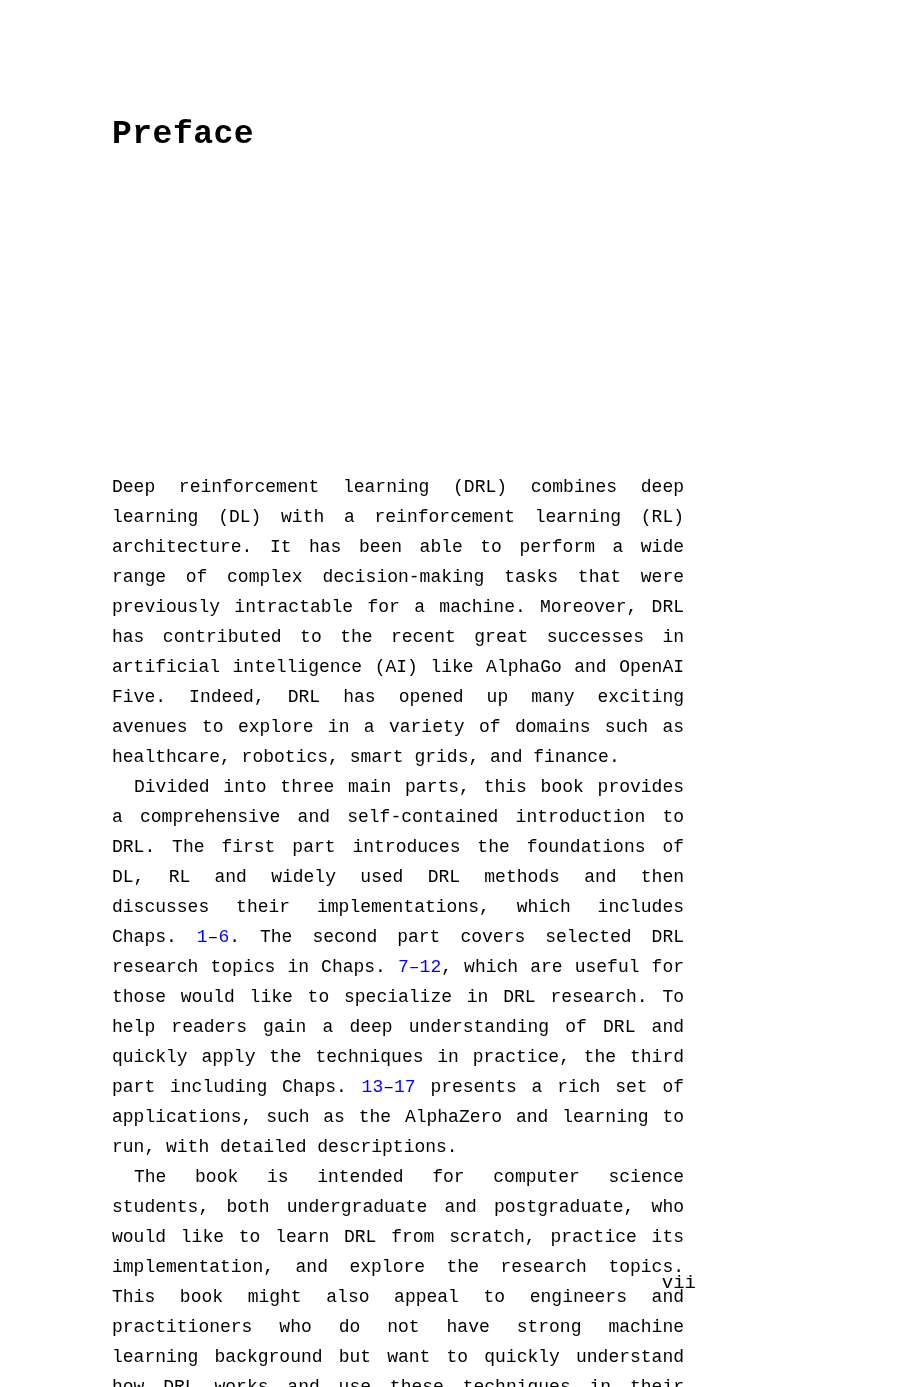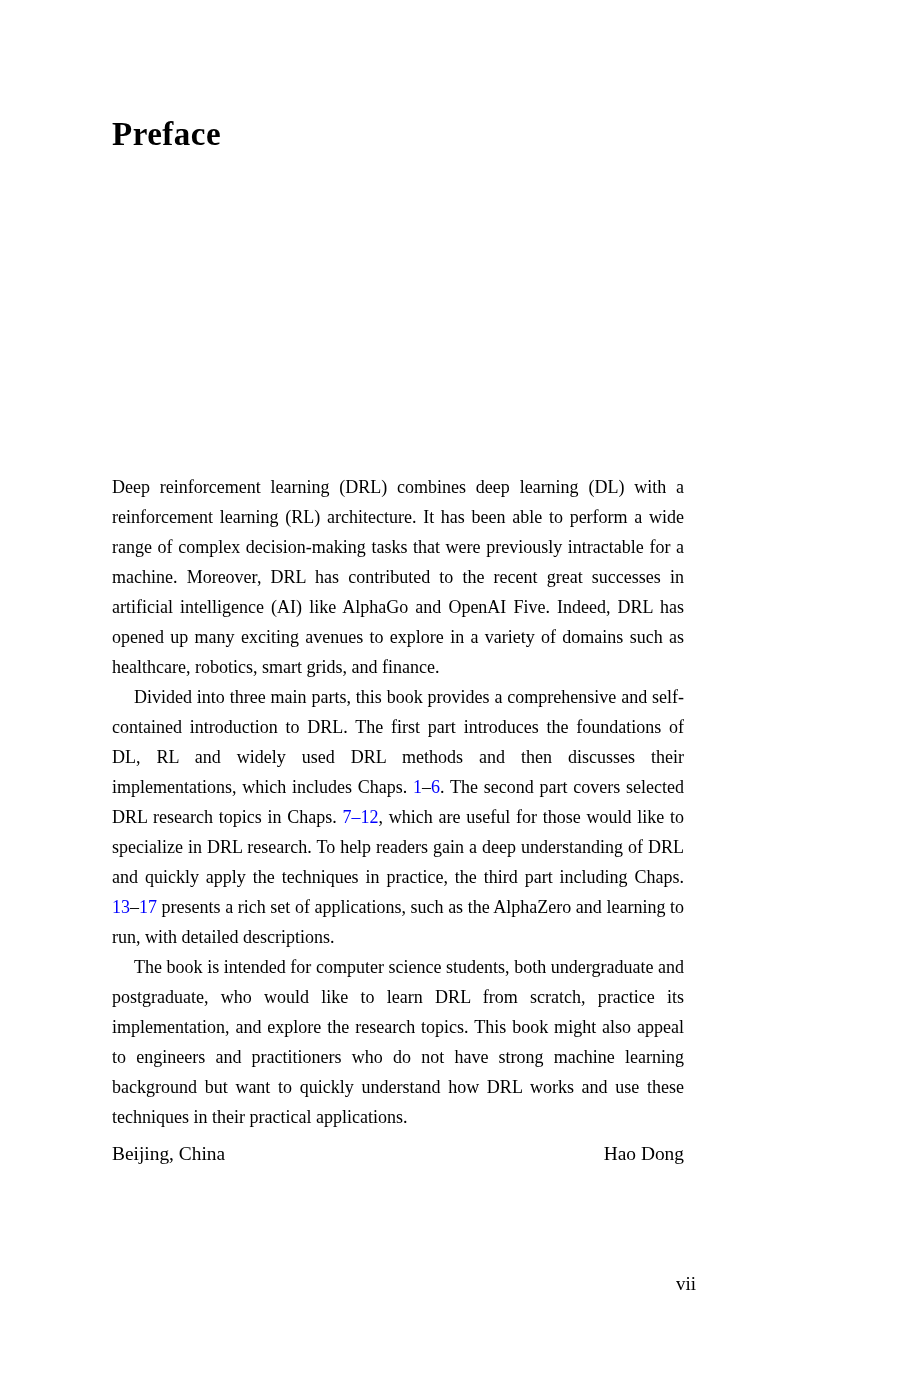--- a/index.html
+++ b/index.html
@@ -8,21 +8,21 @@
     --page-bg: #ffffff;
   }
   * { box-sizing: border-box; }
   html, body { margin: 0; padding: 0; background: #ffffff; }
   .page {
     position: relative;
     width: 796px;
     height: 1387px;
     background: var(--page-bg);
     color: var(--text-color);
-    font-family: Liberation Serif, serif;
+    font-family: Liberation Mono, monospace;
     overflow: hidden;
   }
   .content {
     position: absolute;
     left: 112px;
     right: 112px;
     top: 0;
   }
   h1.page-title {
     margin: 0;

